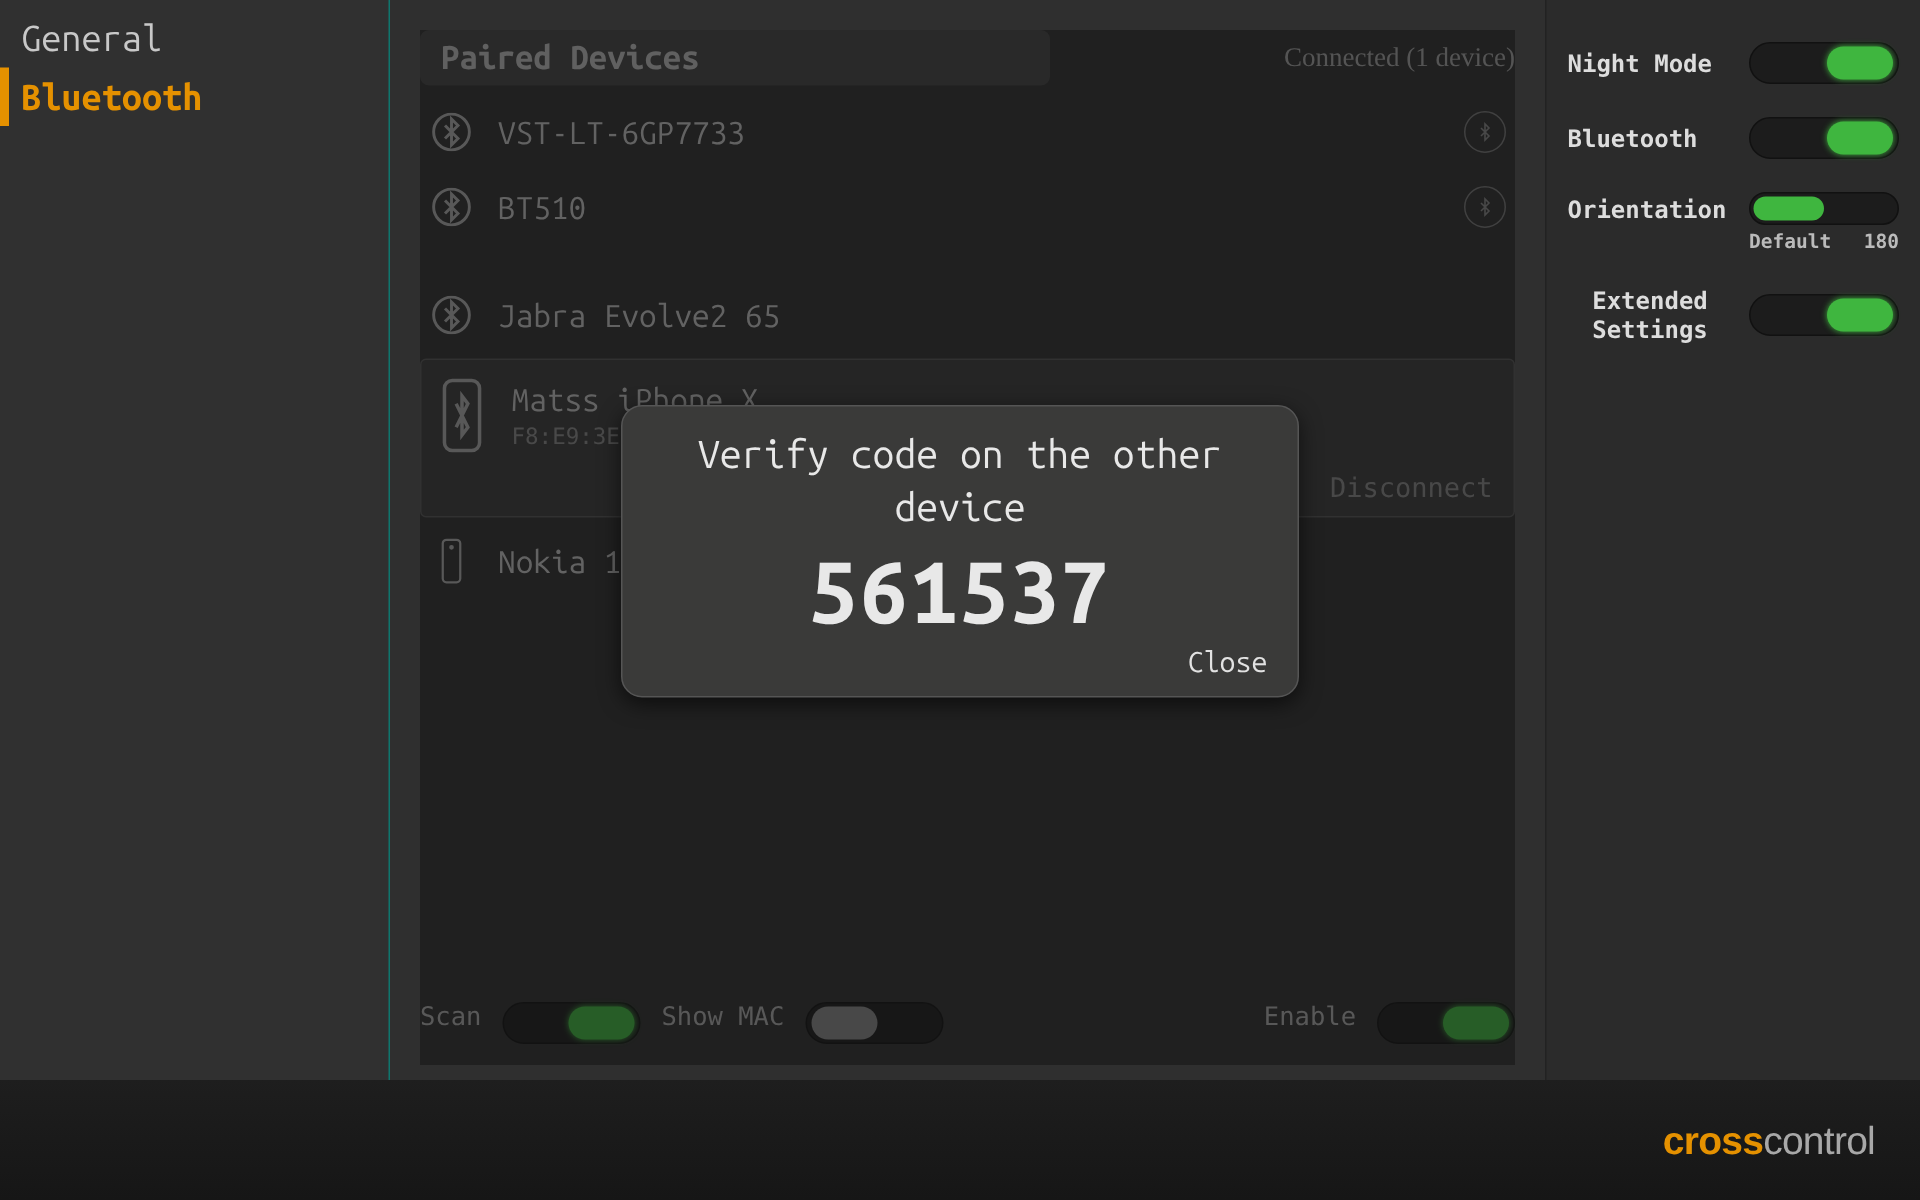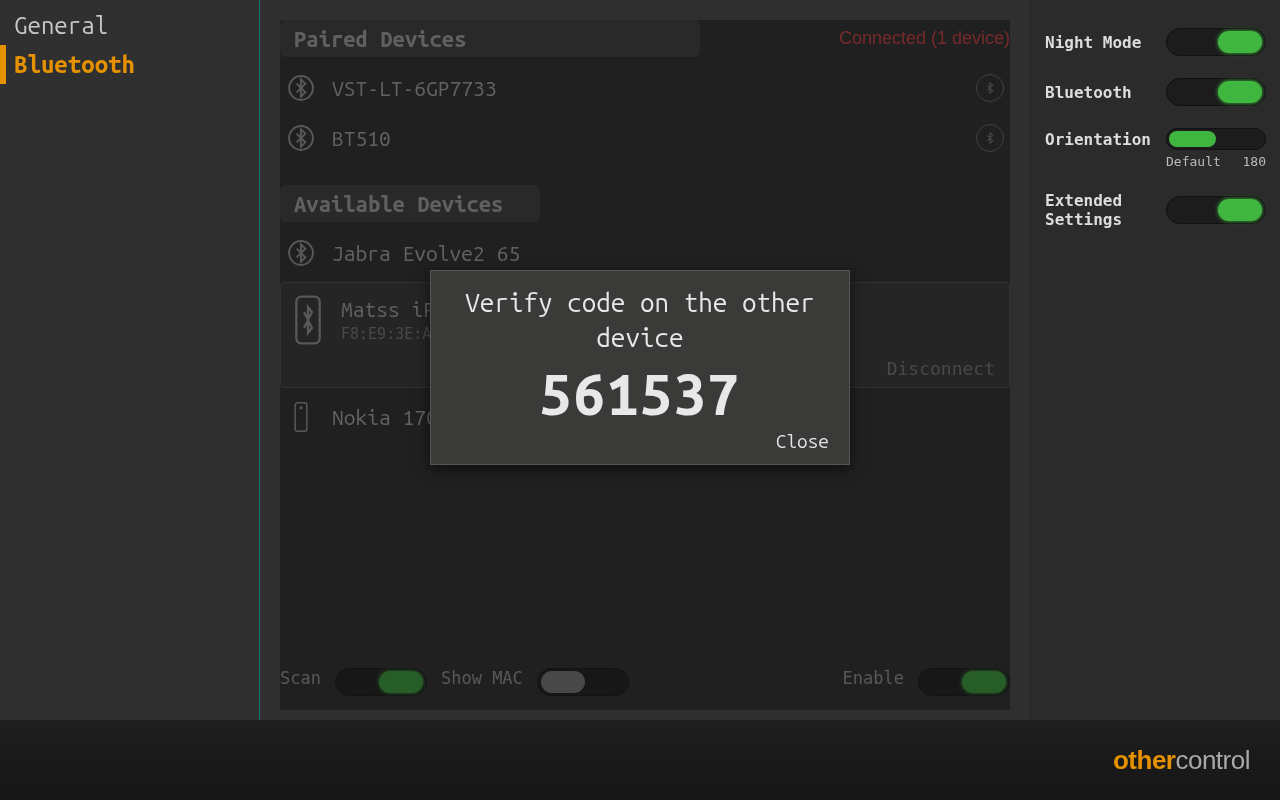--- a/index.html
+++ b/index.html
@@ -55,23 +55,23 @@
     background: #444;
     color: #bcbcbc;
     font-size: 22px;
     font-weight: bold;
     padding: 6px 14px;
     border-radius: 6px;
     width: 420px;
     font-family: "Ubuntu Mono","DejaVu Sans Mono", monospace;
   }
   .section-status {
-    color: #ef4444;
+    color: #a3a3a3;
     font-size: 18px;
-    font-family: Liberation Sans, sans-serif;
+    font-family: Liberation Serif, serif;
   }
   .device-list { }
   .device-row {
     display: flex;
     align-items: center;
     padding: 10px 6px;
     gap: 16px;
   }
   .dev-icon {
     width: 30px;
@@ -150,27 +150,27 @@
     background:#2b2b2b;
     border-left:1px solid #222;
     padding:28px 14px;
     display:flex;
     flex-direction:column;
     gap:22px;
     font-size:16px;
     color:#ddd;
   }
   .rp-row { display:flex; align-items:center; justify-content:space-between; font-weight:bold;}
-  .rp-label { max-width:110px; }
+  .rp-label { max-width:110px;text-align:center; }
   .seg {
     display:flex; width:100px; height:22px; border-radius:11px; overflow:hidden; background:#1c1c1c; border:1px solid #111;
   }
   .seg div { flex:1; display:flex; align-items:center; justify-content:center; font-size:12px; color:#ccc; }
   .seg .on { background:#3fb63f; border-radius:10px; margin:2px;}
-  .seg-labels { display:flex; justify-content:space-between; width:100px; font-size:13px; color:#bbb; margin-top:4px; margin-left:auto;}
+  .seg-labels { display:flex; justify-content:space-between; width:100px; font-size:13px; color:#bbb; margin-top:4px; margin-left:auto;font-weight:bold;}
   
   .footer {
     height: 80px;
     background: linear-gradient(#1e1e1e,#161616);
     display:flex;
     align-items:center;
     justify-content:flex-end;
     padding:0 30px;
   }
   .brand { font-size:26px; color:#a8a8a8; font-family: Arial, sans-serif; letter-spacing:-0.5px;}
@@ -178,24 +178,24 @@
   
   .overlay {
     position:absolute; inset:0;
     background: rgba(20,20,20,0.55);
     pointer-events:none;
   }
   .modal {
     position:absolute;
     left:50%; top:270px;
     transform:translateX(-50%);
-    width:420px;
+    width:452px;
     background:#3a3a39;
     border:1px solid #555;
-    border-radius:0;
+    border-radius:14px;
     padding:14px 20px 12px 20px;
     box-shadow:0 4px 14px rgba(0,0,0,0.6);
     text-align:center;
     color:#e8e8e8;
     font-family: "Ubuntu Mono","DejaVu Sans Mono", monospace;
   }
   .modal .title { font-size:26px; line-height:1.35; }
   .modal .code { font-size:58px; font-weight:bold; margin:6px 0 4px 0; letter-spacing:1px;}
   .modal .close { text-align:right; font-size:19px; color:#e2e2e2; cursor:pointer; }
   .main-inner { position:relative; flex:1; display:flex; flex-direction:column; }
@@ -243,23 +243,20 @@
           <span class="info-icon">
             <svg viewBox="0 0 24 24" width="16" height="16">
                 <path d="M8 8 L16 16 L12 20 L12 4 L16 8 L8 16"></path>
               </svg>
           </span>
         </div>
       </div>
 
       <div style="height:22px"></div>
 
-      <div class="section-header">
-        <div class="section-title" style="width:260px">Available Devices</div>
-      </div>
       <div class="device-list">
         <div class="device-row">
           <span class="dev-icon">
             <svg viewBox="0 0 24 24" width="26" height="26">
                 <circle cx="12" cy="12" r="11"></circle>
                 <path d="M8 8 L16 16 L12 20 L12 4 L16 8 L8 16"></path>
               </svg>
           </span>
           <div class="dev-name">Jabra Evolve2 65</div>
         </div>
@@ -344,21 +341,21 @@
       <span class="rp-label">Extended Settings</span>
       <div class="toggle on" style="width:100px">
           <div class="knob"></div>
         </div>
     </div>
   </div>
 </div>
 
 <div class="footer">
   <div class="brand">
-    <span class="accent">other</span><span>control</span>
+    <span class="accent">cross</span><span>control</span>
   </div>
 </div>
 
 <div class="modal" style="left:640px;">
   <div class="title">Verify code on the other device</div>
   <div class="code">561537</div>
   <div class="close">Close</div>
 </div>
 
 </body></html>

